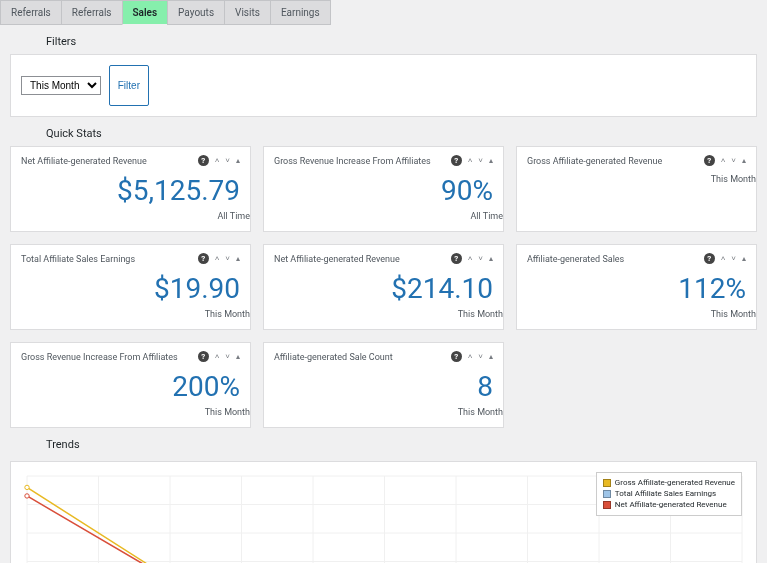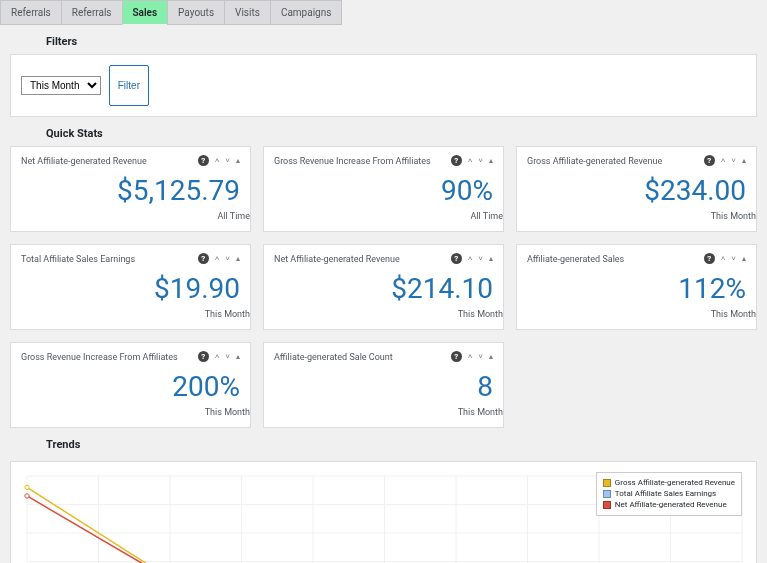--- a/index.html
+++ b/index.html
@@ -1,20 +1,20 @@
 <!DOCTYPE html>
 <html><head>
 <meta charset="utf-8">
 <style>
   * { box-sizing: border-box; margin: 0; padding: 0; }
   body { font-family: -apple-system, BlinkMacSystemFont, "Segoe UI", Roboto, sans-serif; background: #f0f0f1; color: #1d2327; font-size: 11px; width: 767px; }
   .tabs { display: flex; padding: 0; text-align: right; }
   .tab { padding: 6px 10px; border: 1px solid #c3c4c7; background: #dcdcde; font-size: 10px; cursor: pointer; margin-right: -1px; color: #50575e; }
   .tab.active { background: #86efac; border-bottom-color: #f0f0f1; font-weight: 600; color: #1d2327; }
-  .section-title { font-size: 11px; font-weight: 700; margin: 10px 0 6px 10px; color: #1d2327; padding-left: 36px; }
+  .section-title { font-size: 11px; font-weight: 400; margin: 10px 0 6px 10px; color: #1d2327; padding-left: 36px; }
   .filter-box { background: #fff; border: 1px solid #dcdcde; padding: 10px; margin: 0 10px; }
   .filter-box select { padding: 2px 4px; font-size: 10px; border: 1px solid #8c8f94; background: #fff; margin-right: 5px; }
   .filter-box button { padding: 14px 8px; font-size: 10px; border: 1px solid #2271b1; background: #fff; color: #2271b1; cursor: pointer; border-radius: 2px; }
   .cards { display: grid; grid-template-columns: repeat(3, 1fr); gap: 12px; padding: 0 10px; }
   .card { background: #fff; border: 1px solid #dcdcde; position: relative; }
   .card-head { display: flex; justify-content: space-between; align-items: center; padding: 8px 10px; font-size: 9px; color: #50575e; }
   .card-title { flex: 1; }
   .card-icons { display: flex; gap: 6px; align-items: center; color: #787c82; }
   .help-icon { width: 11px; height: 11px; border-radius: 50%; background: #444; color: #fff; display: inline-flex; align-items: center; justify-content: center; font-size: 8px; font-weight: bold; }
   .caret { font-size: 8px; line-height: 1; cursor: pointer; }
@@ -30,21 +30,21 @@
 </style>
 </head>
 <body>
 
 <div class="tabs" id="tabs">
     <div class="tab">Referrals</div>
     <div class="tab">Referrals</div>
     <div class="tab active">Sales</div>
     <div class="tab">Payouts</div>
     <div class="tab">Visits</div>
-    <div class="tab">Campaigns</div>
+    <div class="tab">Earnings</div>
   </div>
 
 <div class="section-title">Filters</div>
 <div class="filter-box">
   <select>
     <option>This Month</option>
   </select>
   <button>Filter</button>
 </div>
 
@@ -79,21 +79,20 @@
     <div class="card">
       <div class="card-head">
         <span class="card-title">Gross Affiliate-generated Revenue</span>
         <span class="card-icons">
           <span class="help-icon">?</span>
           <span class="caret">˄</span>
           <span class="caret">˅</span>
           <span class="caret">▴</span>
         </span>
       </div>
-      <div class="card-value">$234.00</div>
       <div class="card-sub">This Month</div>
     </div>
     <div class="card">
       <div class="card-head">
         <span class="card-title">Total Affiliate Sales Earnings</span>
         <span class="card-icons">
           <span class="help-icon">?</span>
           <span class="caret">˄</span>
           <span class="caret">˅</span>
           <span class="caret">▴</span>

